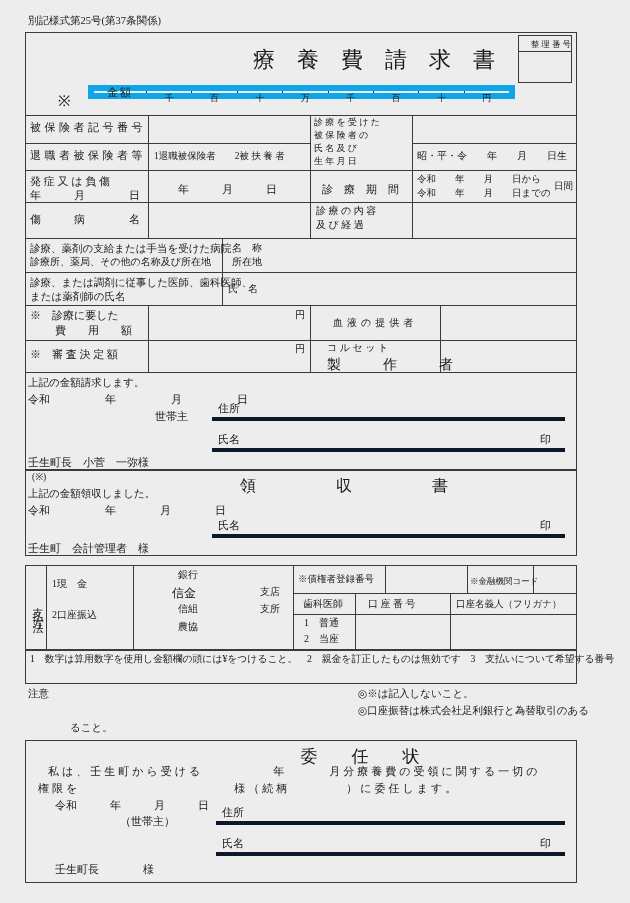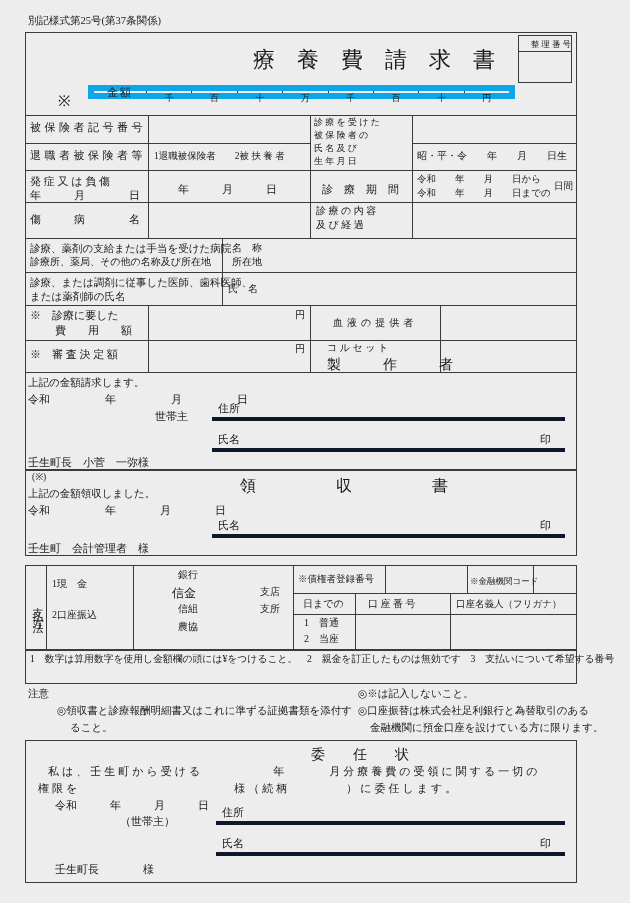--- a/index.html
+++ b/index.html
@@ -151,40 +151,38 @@
   <div class="t" style="left:178px;top:569px;font-size:10px">銀行</div>
   <div class="t" style="left:172px;top:586px;font-size:12px">信金</div>
   <div class="t" style="left:178px;top:603px;font-size:10px">信組</div>
   <div class="t" style="left:178px;top:621px;font-size:10px">農協</div>
   <div class="t" style="left:260px;top:586px;font-size:10px">支店</div>
   <div class="t" style="left:260px;top:603px;font-size:10px">支所</div>
   <div class="t" style="left:298px;top:574px;font-size:9.5px">※債権者登録番号</div>
   <div class="fill" style="left:386px;top:566px;width:80px;height:26px"></div>
   <div class="t" style="left:470px;top:576px;font-size:8.5px">※金融機関コード</div>
   <div class="fill" style="left:534px;top:566px;width:42px;height:26px"></div>
-  <div class="t" style="left:303px;top:598px;font-size:10px">日までの</div>
+  <div class="t" style="left:303px;top:598px;font-size:10px">歯科医師</div>
   <div class="t" style="left:368px;top:598px;font-size:10px">口 座 番 号</div>
   <div class="t" style="left:456px;top:599px;font-size:9.5px">口座名義人（フリガナ）</div>
   <div class="t" style="left:304px;top:617px;font-size:10px">1　普通</div>
   <div class="t" style="left:304px;top:633px;font-size:10px">2　当座</div>
   <div class="fill" style="left:356px;top:615px;width:93px;height:34px"></div>
   <div class="fill" style="left:451px;top:615px;width:125px;height:34px"></div>
 
   <div class="box" style="left:25px;top:650px;width:552px;height:34px"></div>
   <div class="t" style="left:30px;top:653px;font-size:9.8px">1　数字は算用数字を使用し金額欄の頭には¥をつけること。　2　親金を訂正したものは無効です　3　支払いについて希望する番号</div>
 
   <div class="t" style="left:28px;top:687px;font-size:10.5px">注意</div>
-  <div class="t" style="left:57px;top:704px;font-size:10.5px">◎領収書と診療報酬明細書又はこれに準ずる証拠書類を添付す</div>
   <div class="t" style="left:70px;top:721px;font-size:10.5px">ること。</div>
   <div class="t" style="left:358px;top:687px;font-size:10.5px">◎※は記入しないこと。</div>
   <div class="t" style="left:358px;top:704px;font-size:10.5px">◎口座振替は株式会社足利銀行と為替取引のある</div>
-  <div class="t" style="left:370px;top:721px;font-size:10.5px">金融機関に預金口座を設けている方に限ります。</div>
 
   <div class="box" style="left:25px;top:740px;width:552px;height:143px"></div>
-  <div class="t" style="left:250px;top:746px;width:220px;text-align:center;font-size:14px">委　　任　　状</div>
+  <div class="t" style="left:250px;top:746px;width:220px;text-align:center;font-size:17px">委　　任　　状</div>
   <div class="t" style="left:48px;top:765px;letter-spacing:3px">私は、壬生町から受ける　　　　　年　　　月分療養費の受領に関する一切の</div>
   <div class="t" style="left:38px;top:782px;letter-spacing:3px">権限を　　　　　　　　　　　様（続柄　　　　）に委任します。</div>
   <div class="t" style="left:55px;top:799px">令和　　　年　　　月　　　日</div>
   <div class="t" style="left:120px;top:815px">（世帯主）</div>
   <div class="ul" style="left:216px;top:808px;width:349px">
     <span>住所</span>
   </div>
   <div class="ul" style="left:216px;top:839px;width:349px">
     <span>氏名</span>
     <span>印</span>

